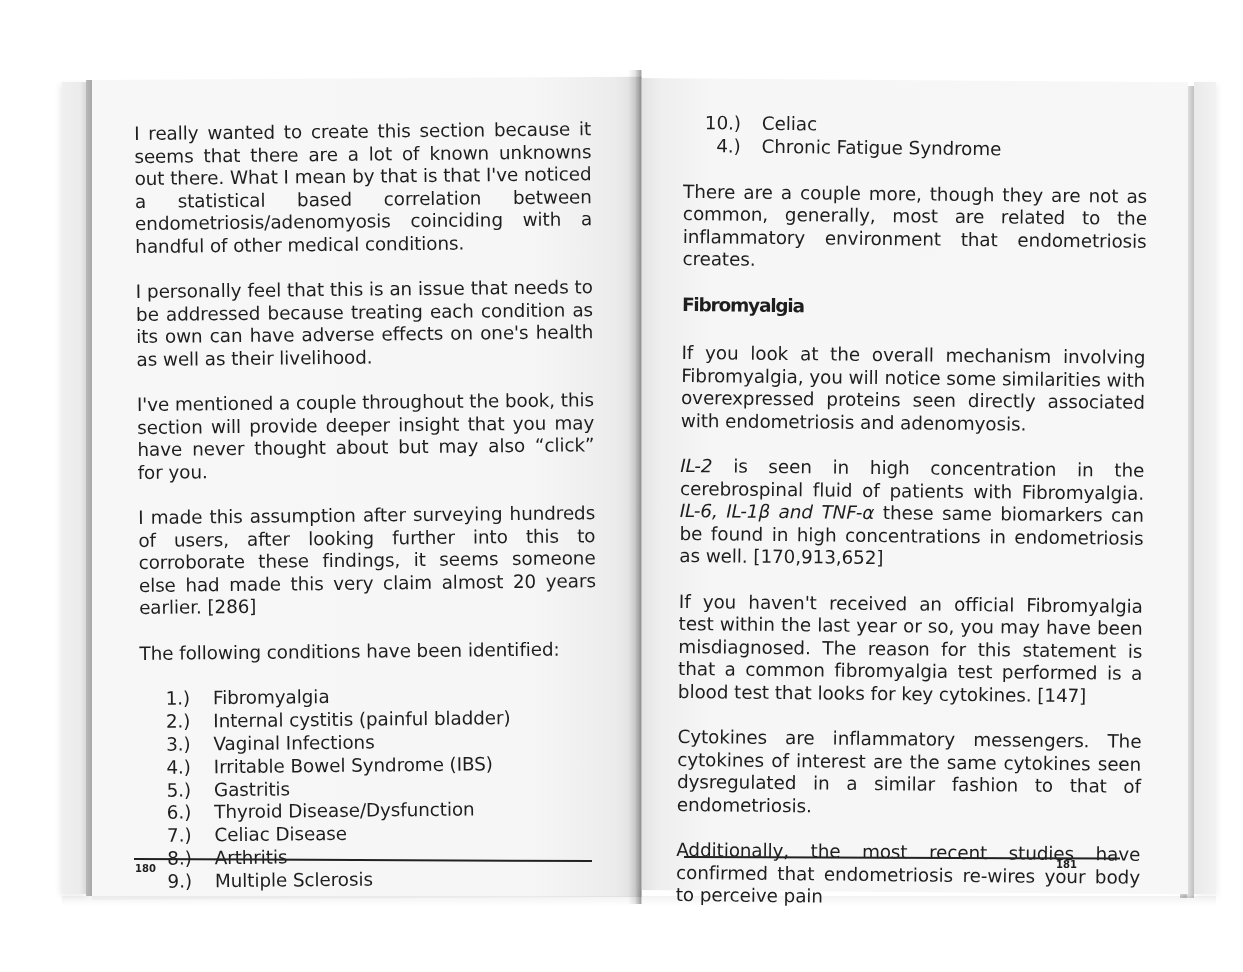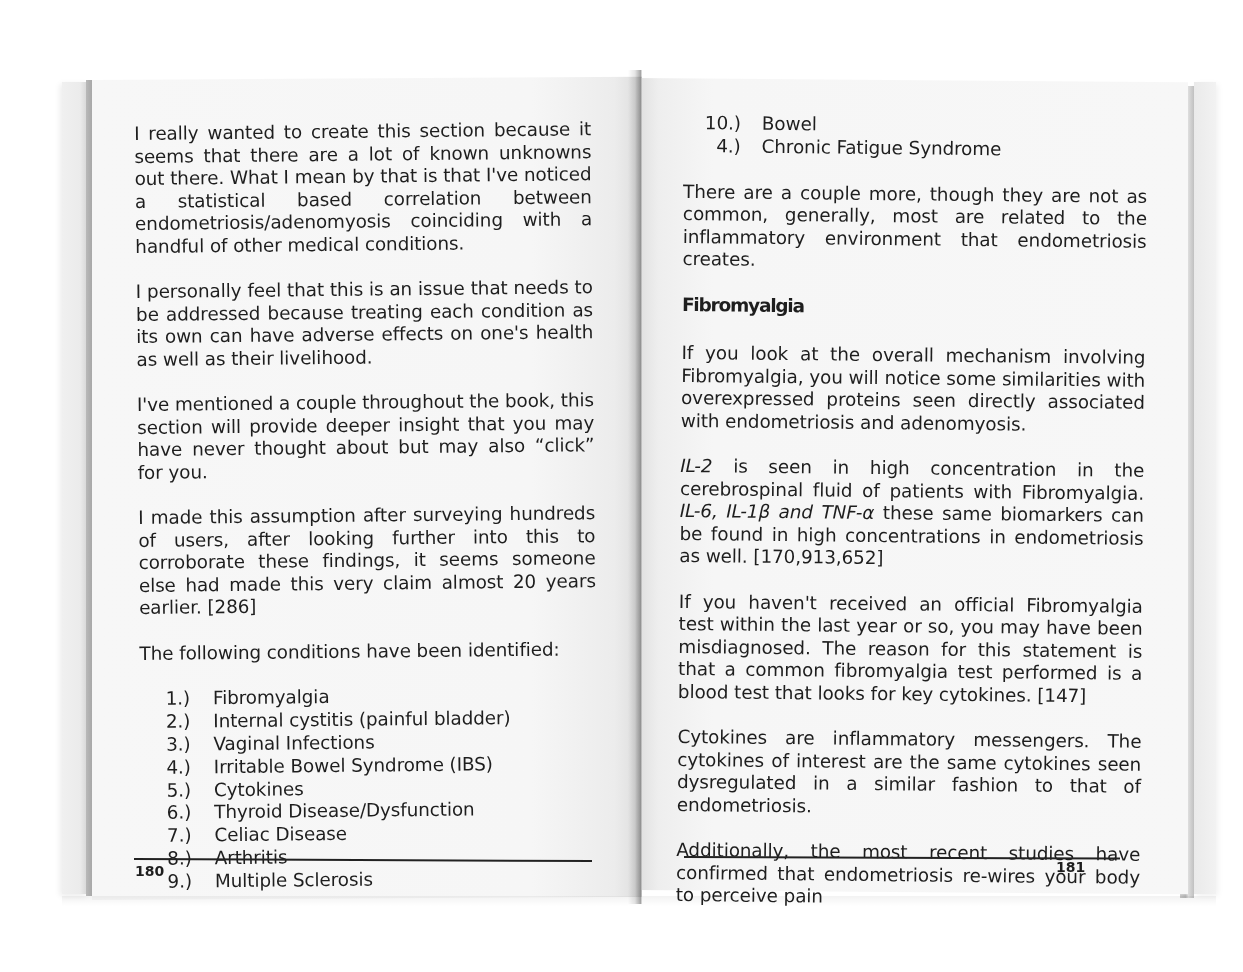--- a/index.html
+++ b/index.html
@@ -143,21 +143,21 @@
     .rule-right {
       left: 684px; top: 856px;
       width: 436px;
       transform: rotate(0.2deg);
       transform-origin: left top;
     }
     .page-num {
       position: absolute;
       font-family: "DejaVu Sans", sans-serif;
       font-weight: bold;
-      font-size: 14px;
+      font-size: 10px;
       color: #1e1e1e;
     }
     .num-left { left: 135px; top: 863px; }
     .num-right { left: 1056px; top: 859px; }
     .book-shadow {
       position: absolute;
       left: 62px; top: 896px;
       width: 1154px; height: 10px;
       background: linear-gradient(to bottom, rgba(0,0,0,0.05), rgba(0,0,0,0));
     }
@@ -193,21 +193,21 @@
       <li>
           <span class="cond-num">3.)</span>
           <span>Vaginal Infections</span>
         </li>
       <li>
           <span class="cond-num">4.)</span>
           <span>Irritable Bowel Syndrome (IBS)</span>
         </li>
       <li>
           <span class="cond-num">5.)</span>
-          <span>Cytokines</span>
+          <span>Gastritis</span>
         </li>
       <li>
           <span class="cond-num">6.)</span>
           <span>Thyroid Disease/Dysfunction</span>
         </li>
       <li>
           <span class="cond-num">7.)</span>
           <span>Celiac Disease</span>
         </li>
       <li>
@@ -220,21 +220,21 @@
         </li>
     </ol>
   </div>
   <div class="footer-rule rule-left"></div>
   <div class="page-num num-left">180</div>
 
   <div class="text-block right-text">
     <ol class="cond-list right-list">
       <li>
           <span class="cond-num">10.)</span>
-          <span>Bowel</span>
+          <span>Celiac</span>
         </li>
       <li>
           <span class="cond-num">4.)</span>
           <span>Chronic Fatigue Syndrome</span>
         </li>
     </ol>
     <p class="para">There are a couple more, though they are not as common, generally, most are related to the inflammatory environment that endometriosis creates.</p>
     <div class="heading">Fibromyalgia</div>
     <p class="para">If you look at the overall mechanism involving Fibromyalgia, you will notice some similarities with overexpressed proteins seen directly associated with endometriosis and adenomyosis.</p>
     <p class="para"><span class="ital">IL-2</span><span> is seen in high concentration in the cerebrospinal fluid of patients with Fibromyalgia. </span><span class="ital">IL-6, IL-1β and TNF-α</span><span> these same biomarkers can be found in high concentrations in endometriosis as well. [170,913,652]</span></p>

